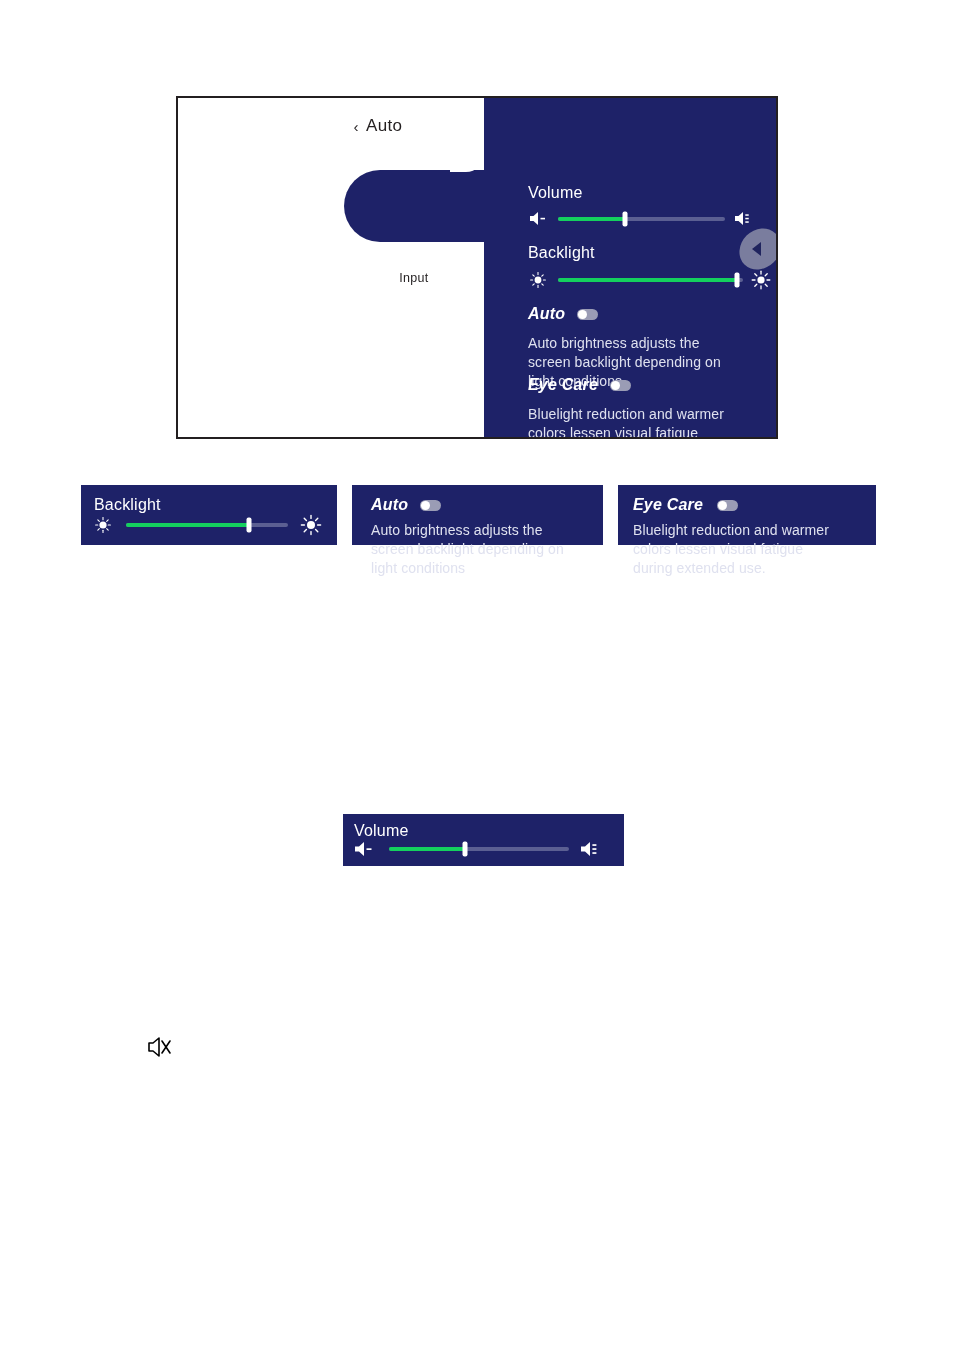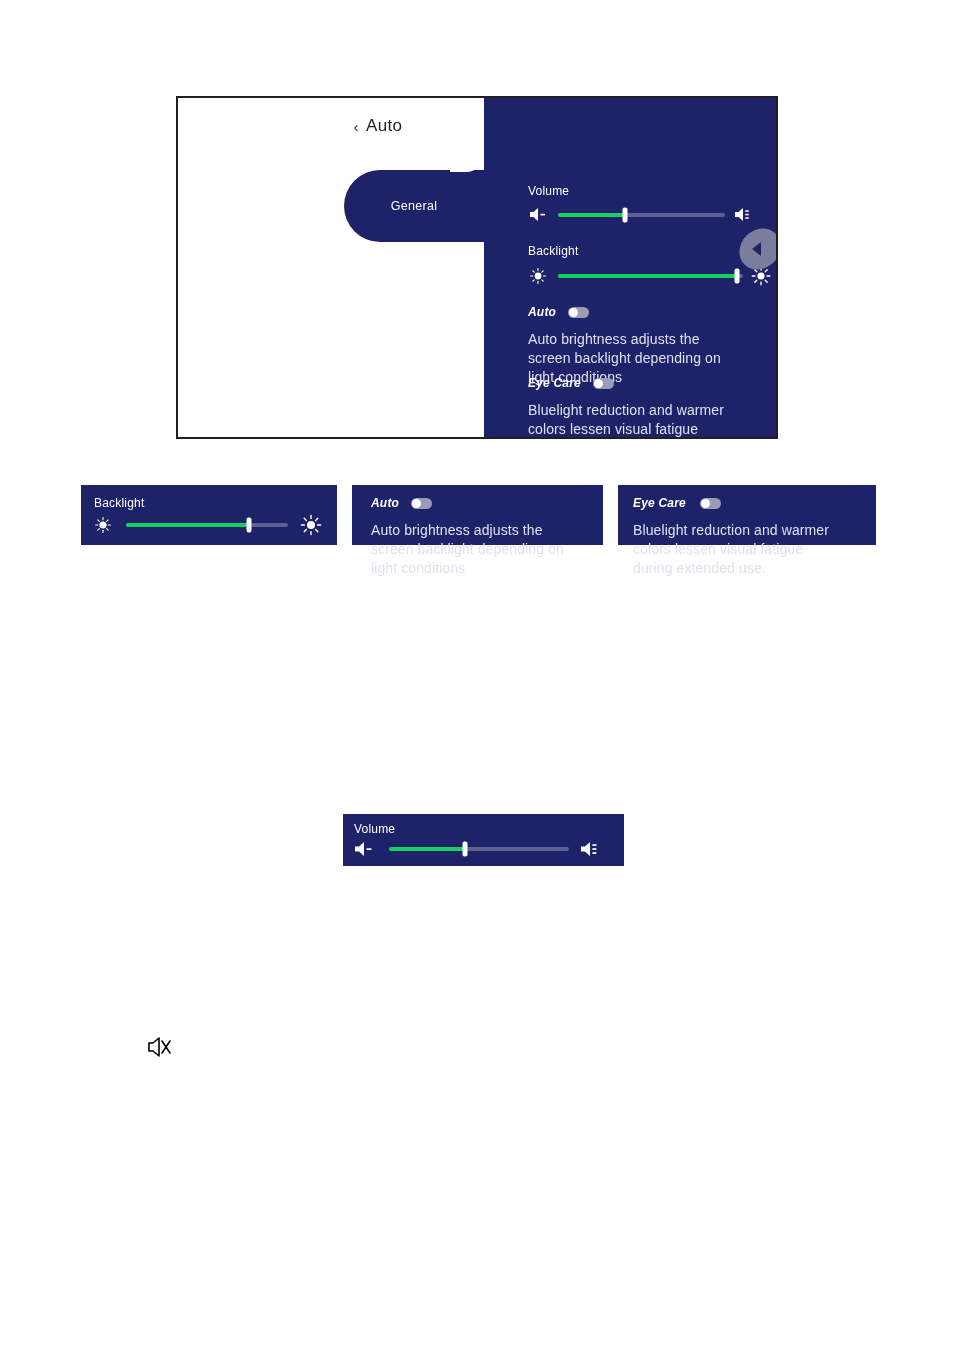--- a/index.html
+++ b/index.html
@@ -50,21 +50,21 @@
     font-size:12.5px;letter-spacing:.3px;
   }
   .tab-label.active{color:#ffffff;}
   .tab-label.inactive{color:#231f20;}
 
   
   .panel{
     position:absolute;background:#1e2268;box-sizing:border-box;
   }
   .lbl{
-    color:#ffffff;font-size:12px;letter-spacing:.2px;white-space:nowrap;
+    color:#ffffff;font-size:16px;letter-spacing:.2px;white-space:nowrap;
   }
   .lbl.bold{font-weight:bold;font-style:italic;}
   .desc{
     color:#dfe1ef;font-size:14px;line-height:1.35;letter-spacing:.1px;
   }
 
   
   .slider-row{display:flex;align-items:center;}
   .track{position:relative;height:4px;border-radius:2px;background:#5b5f92;}
   .fill{position:absolute;left:0;top:0;height:100%;border-radius:2px;background:#14d05e;}
@@ -118,24 +118,24 @@
   </div>
 
   <div class="tab-blob abs" style="left:166px;top:72px;"></div>
 
   <div class="notch abs" style="left:272px;top:72px;width:34px;height:72px;"></div>
 
   <div class="notch-mask abs" style="left:272px;top:40px;width:34px;height:34px;border-radius:0 0 18px 0;"></div>
 
   <div class="notch-mask abs" style="left:272px;top:144px;width:34px;height:34px;border-radius:0 18px 0 0;"></div>
 
-  <div class="tab-label active abs" style="left:166px;top:72px;">
-    <span>General</span>
-  </div>
-
+
+  <div class="tab-label inactive abs" style="left:166px;top:144px;">
+    <span>Input</span>
+  </div>
 
   <div class="abs" style="left:350px;top:86px;">
     <div class="lbl">Volume</div>
     <div class="slider-row" style="margin-top:8px;">
       <span style="flex:none;width:22px;">
         <svg width="22" height="17" viewBox="0 0 22 17">
           <path d="M2 6 h3.5 L10 2 v13 L5.5 11 H2 Z" fill="#ffffff"></path>
           <rect x="12.5" y="7.8" width="4.5" height="1.6" fill="#ffffff"></rect>
         </svg>
       </span>

